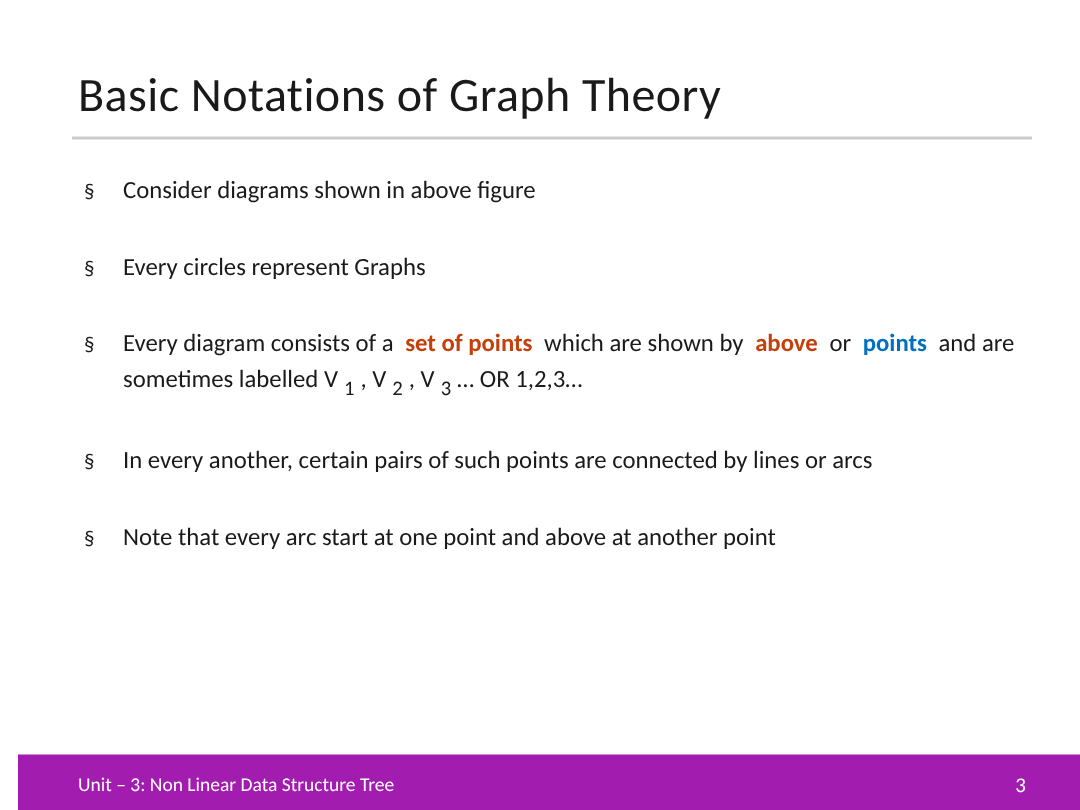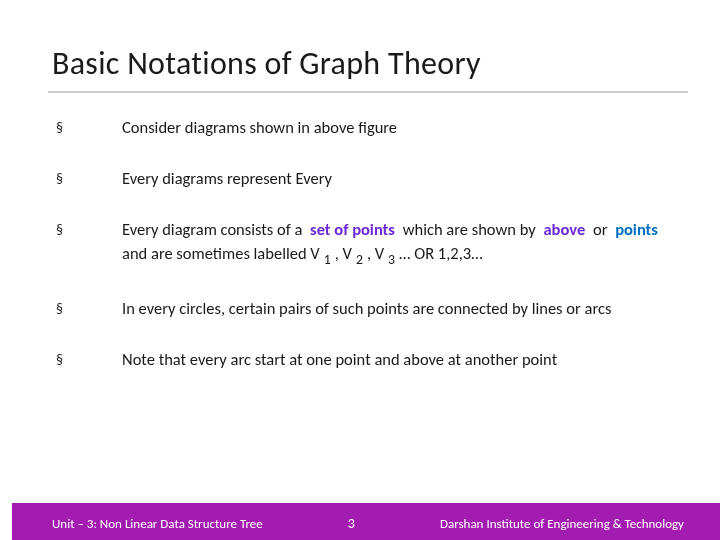--- a/index.html
+++ b/index.html
@@ -58,25 +58,24 @@
     .bullet-list li .bullet-icon {
       min-width: 18px;
       margin-right: 8px;
       margin-top: 2px;
       font-size: 14px;
       color: #1a1a1a;
     }
 
     .bullet-text {
       flex: 1;
-      margin-left: 40px;
     }
 
     .highlight-red {
-      color: #6d28d9;
+      color: #c2410c;
       font-weight: 600;
     }
 
     .highlight-blue {
       color: #0070c0;
       font-weight: 600;
     }
 
     .footer {
       background: #a21caf;
@@ -112,41 +111,40 @@
 
     <ul class="bullet-list">
 
       <li>
         <span class="bullet-icon">§</span>
         <span class="bullet-text">Consider diagrams shown in above figure</span>
       </li>
 
       <li>
         <span class="bullet-icon">§</span>
-        <span class="bullet-text">Every diagrams represent Every</span>
+        <span class="bullet-text">Every circles represent Graphs</span>
       </li>
 
       <li>
         <span class="bullet-icon">§</span>
         <span class="bullet-text">
           Every diagram consists of a <span class="highlight-red">set of points</span> which are shown by <span class="highlight-red">above</span> or <span class="highlight-blue">points</span> and are sometimes labelled V<sub>1</sub>, V<sub>2</sub>, V<sub>3</sub>… OR 1,2,3…
         </span>
       </li>
 
       <li>
         <span class="bullet-icon">§</span>
-        <span class="bullet-text">In every circles, certain pairs of such points are connected by lines or arcs</span>
+        <span class="bullet-text">In every another, certain pairs of such points are connected by lines or arcs</span>
       </li>
 
       <li>
         <span class="bullet-icon">§</span>
         <span class="bullet-text">Note that every arc start at one point and above at another point</span>
       </li>
 
     </ul>
   </div>
 
   <div class="footer">
     <span class="footer-left">Unit – 3: Non Linear Data Structure  Tree</span>
     <span class="footer-center">3</span>
-    <span class="footer-right">Darshan Institute of Engineering &amp; Technology</span>
   </div>
 </div>
 
 </body></html>

